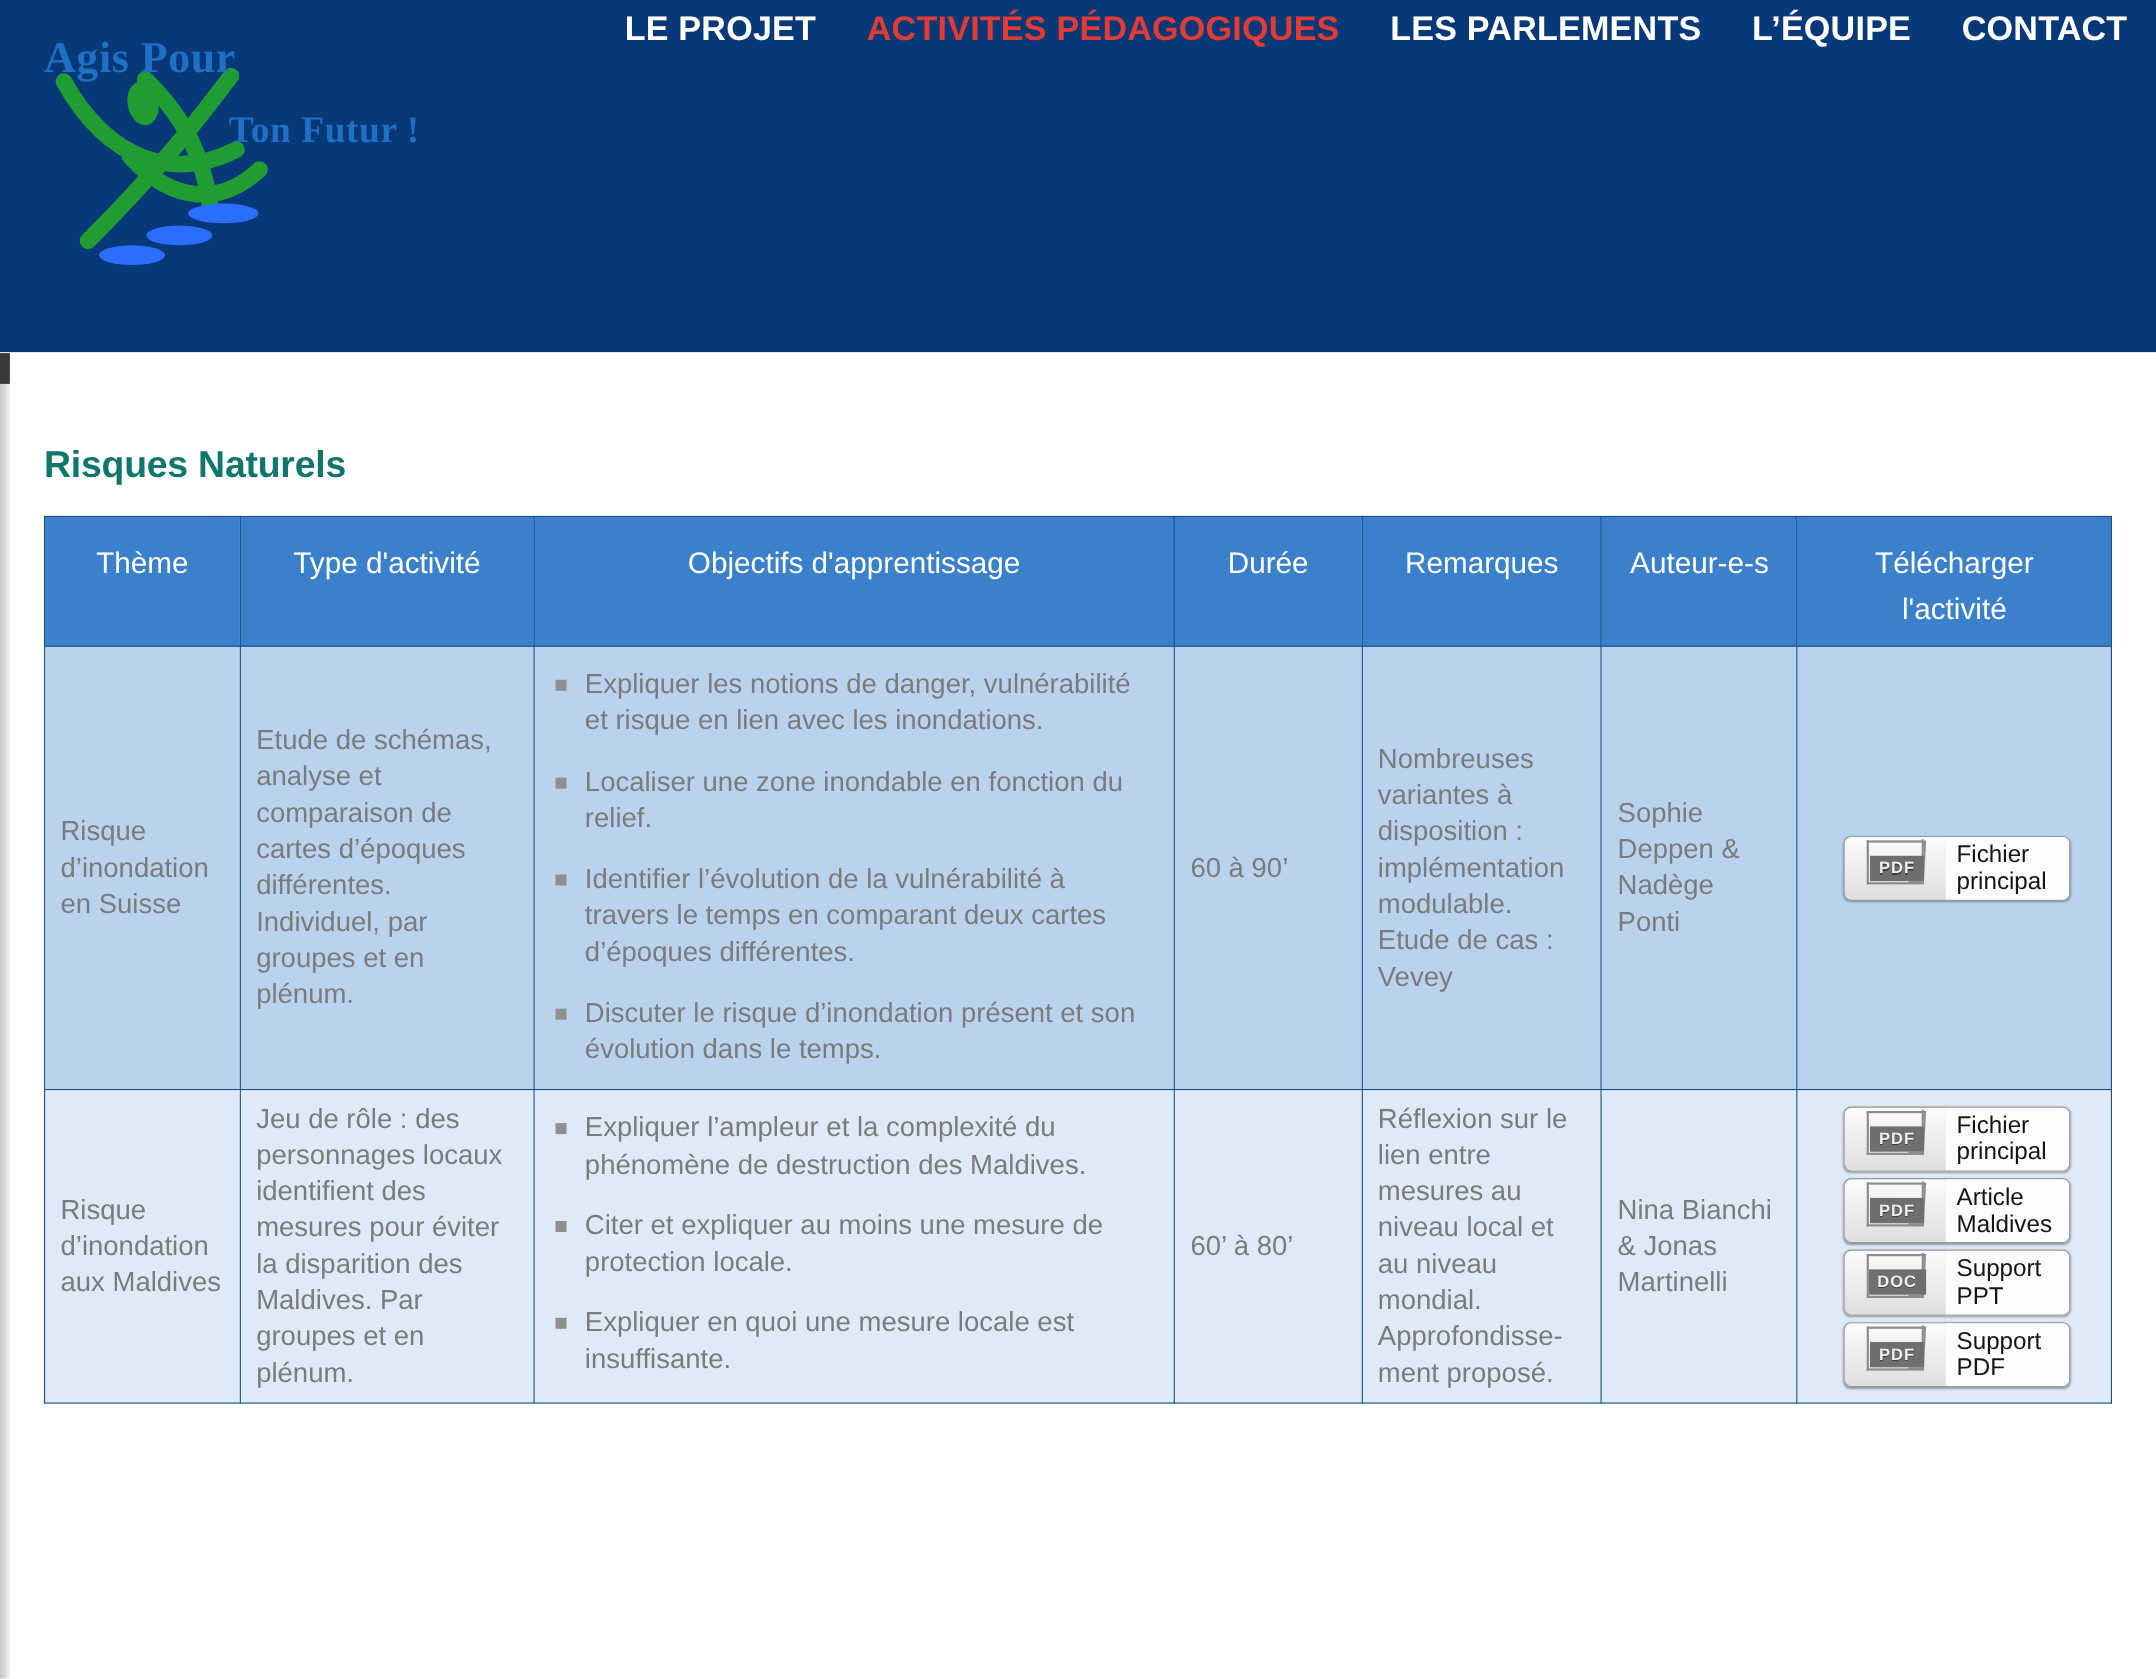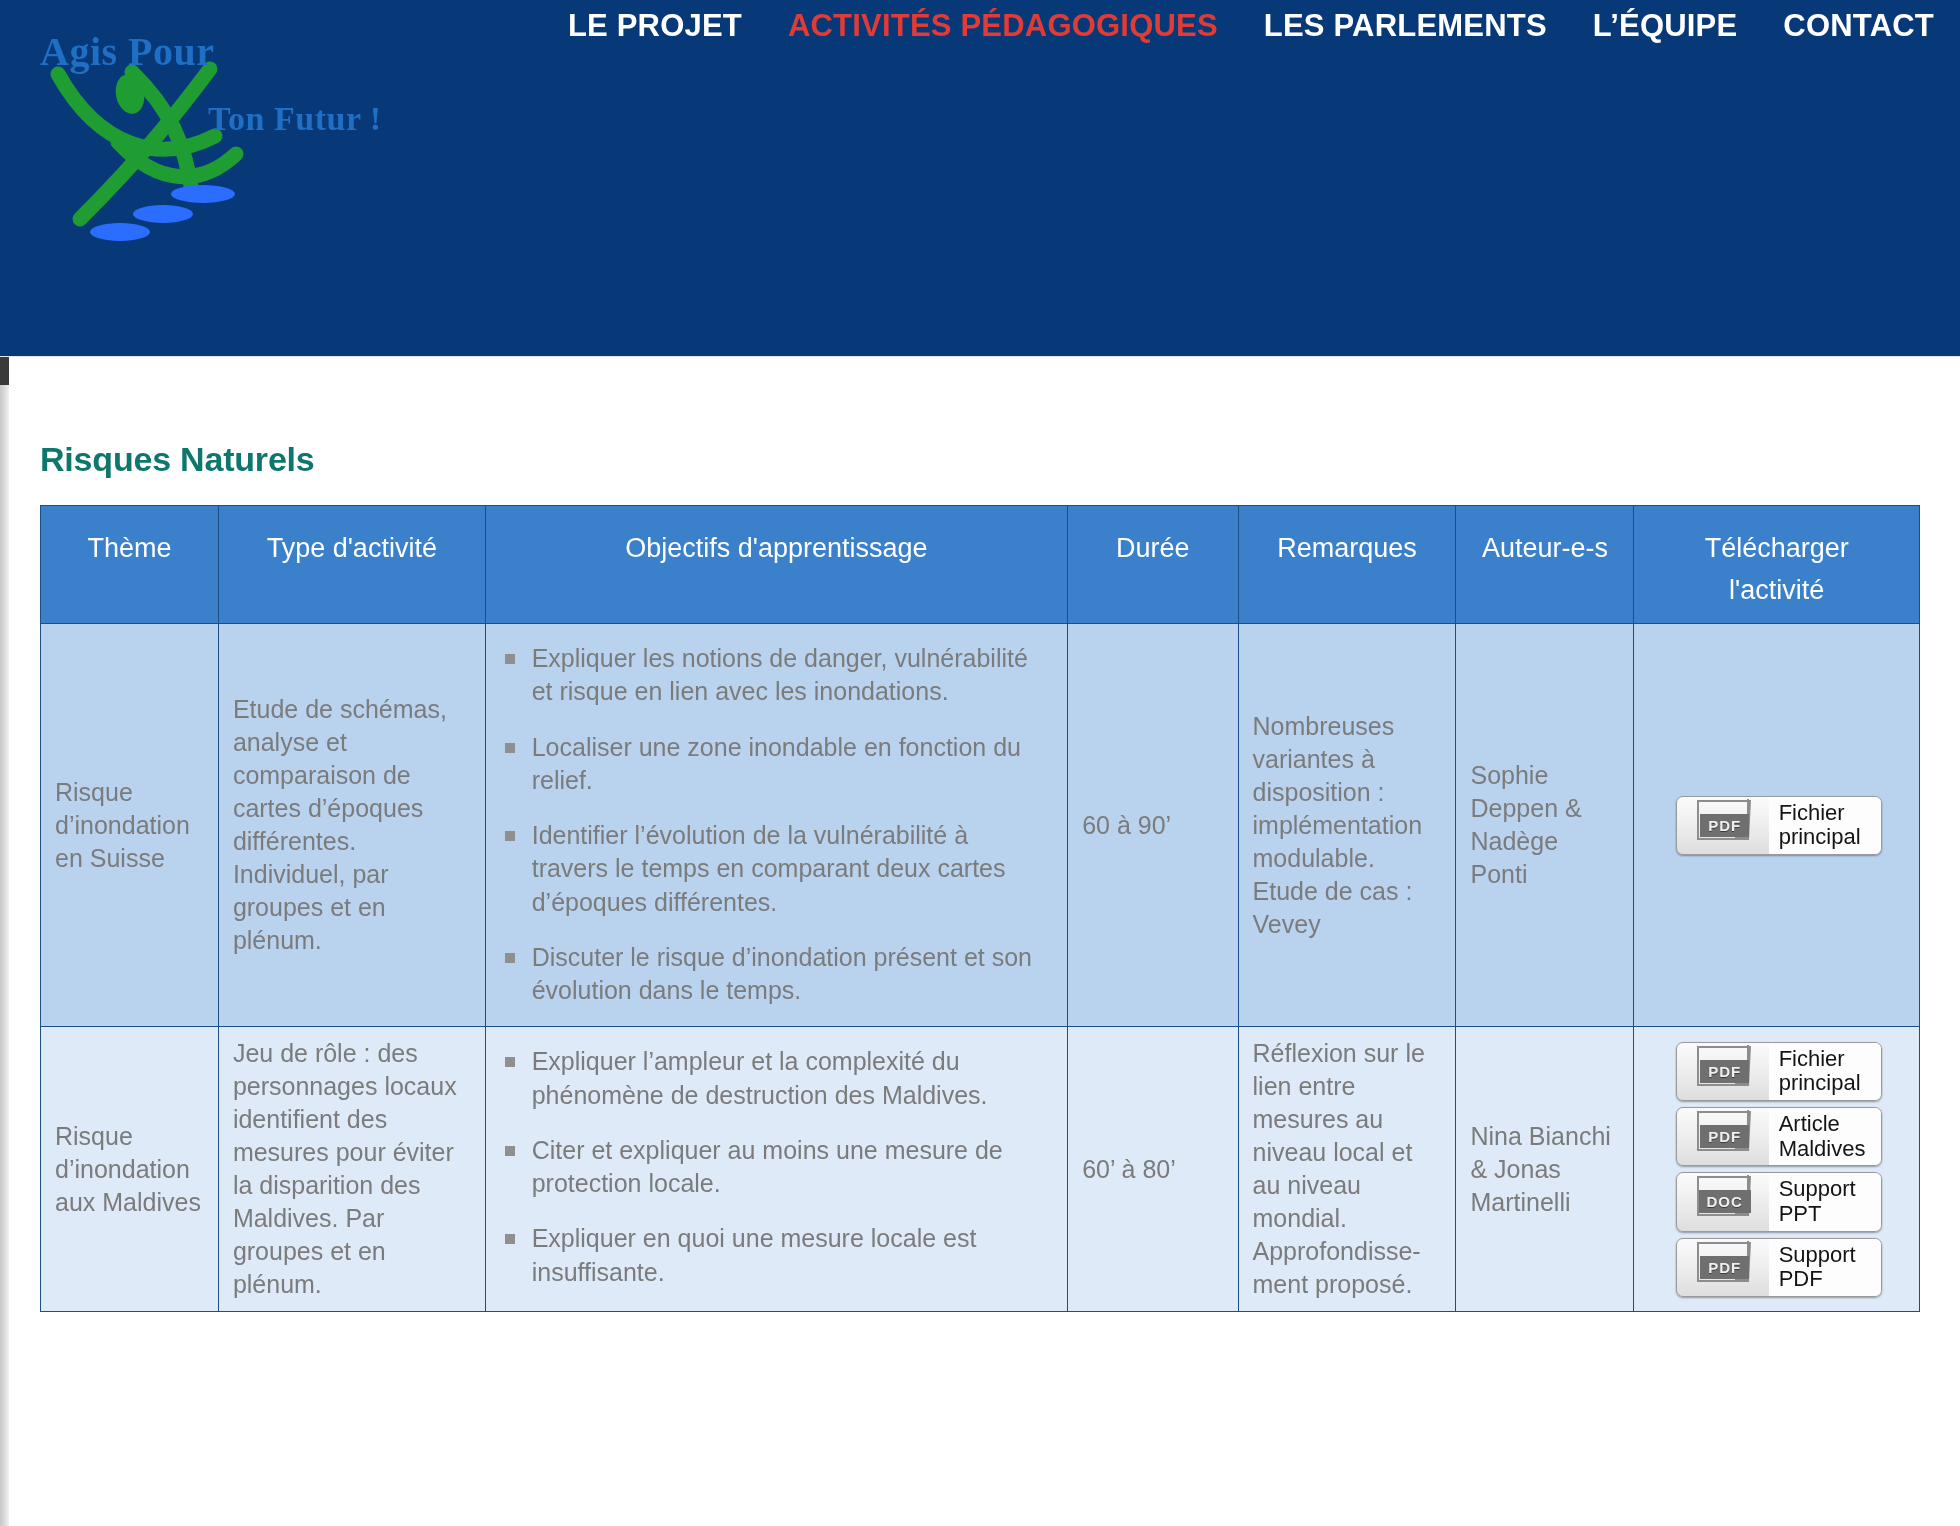--- a/index.html
+++ b/index.html
@@ -8,21 +8,21 @@
     width: 1960px; height: 1526px;
     overflow: hidden;
     font-family: "Liberation Sans", sans-serif;
     background: #ffffff;
   }
 
   
   .site-header {
     position: relative;
     width: 1960px;
-    height: 356px;
+    height: 320px;
     background: #073878;
     overflow: hidden;
   }
   .logo {
     position: absolute;
     left: 40px; top: 14px;
     width: 420px; height: 230px;
   }
   .logo-text1, .logo-text2 {
     position: absolute;

